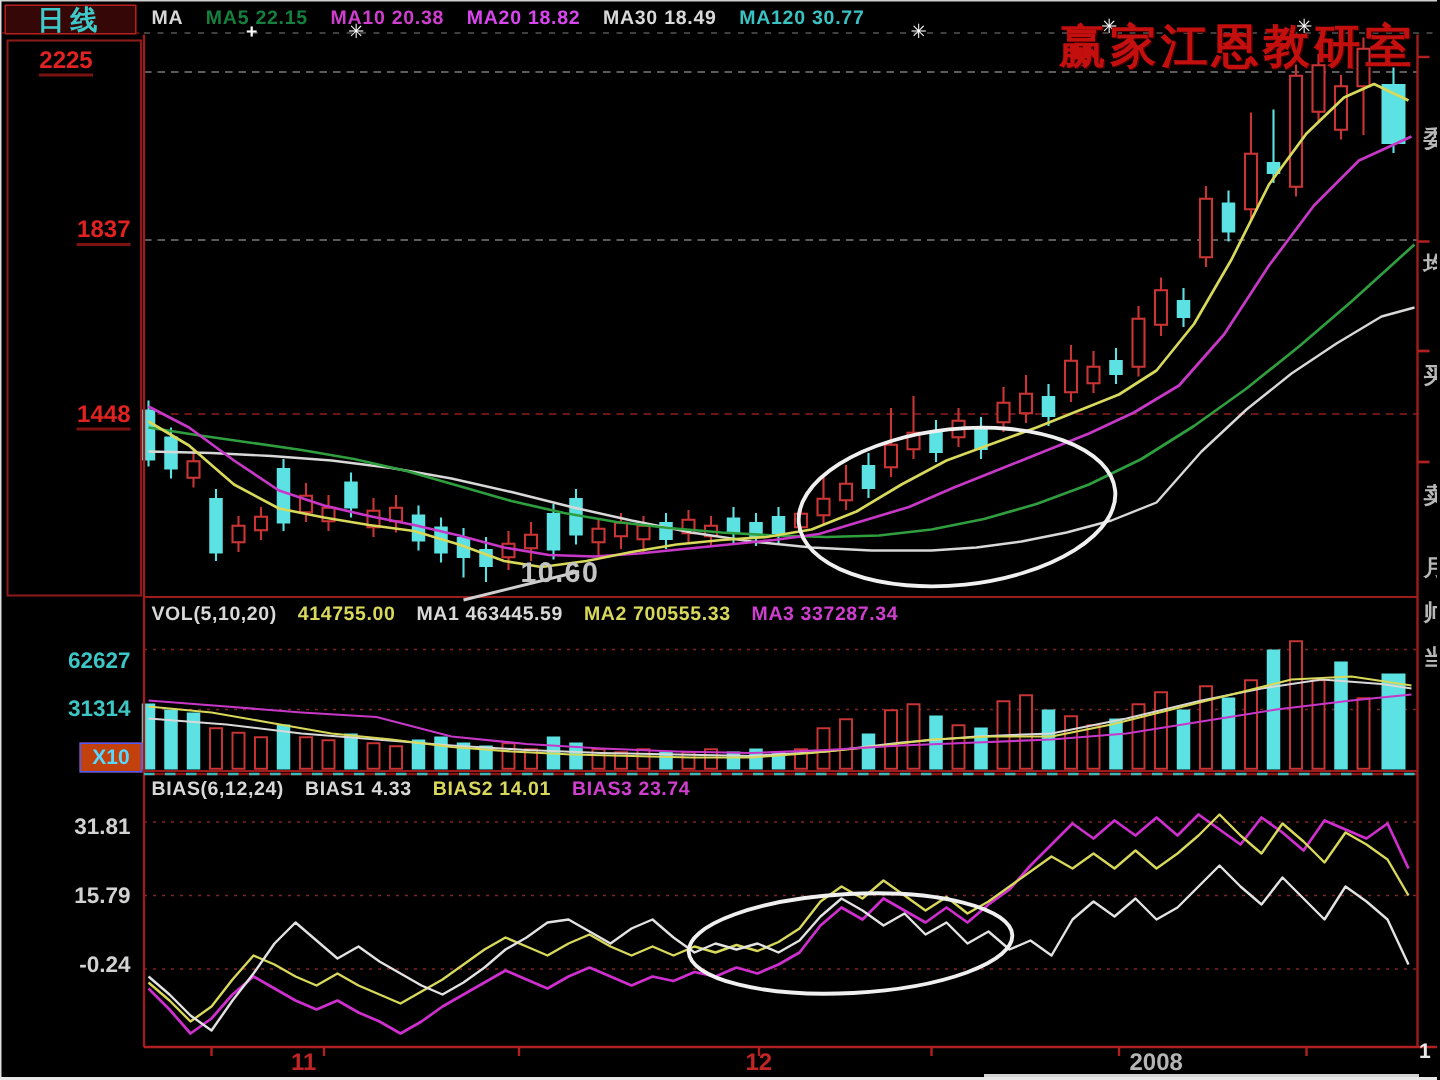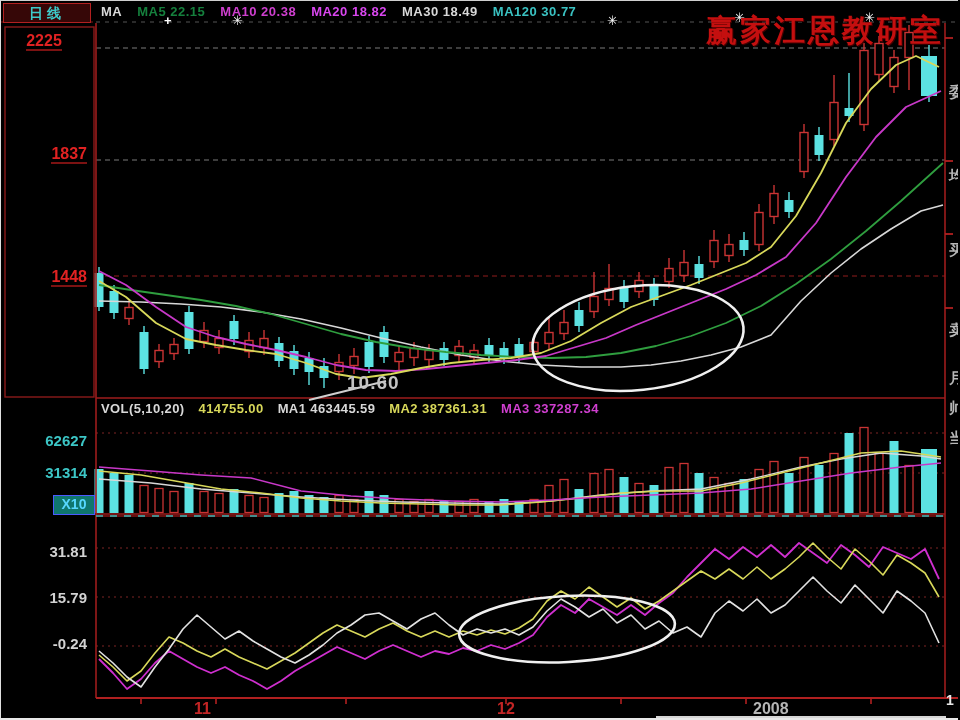--- a/index.html
+++ b/index.html
@@ -2,30 +2,30 @@
 <html><head>
 <meta charset="utf-8">
 <style>
   html,body{margin:0;padding:0;background:#000;}
   #app{position:relative;width:957px;height:717px;background:#000;overflow:hidden;
        border-left:1px solid #e0e0e0;border-top:1px solid #cfcfcf;border-bottom:2px solid #e8e8e8;
        font-family:"Liberation Sans","DejaVu Sans",sans-serif;}
   #chart{position:absolute;left:0;top:0;}
   .abs{position:absolute;white-space:nowrap;}
   .period-tab{left:2px;top:2px;width:86px;height:18px;background:#360707;border:1px solid #b22020;
-       color:#3ecaca;font-size:14px;font-weight:bold;text-align:center;line-height:18px;letter-spacing:4px;}
+       color:#3ecaca;font-size:18px;font-weight:bold;text-align:center;line-height:18px;letter-spacing:4px;}
   .ma-row{left:100px;top:3px;font-size:13px;font-weight:bold;letter-spacing:.5px;}
   .ma-row span{margin-right:15px;}
   .watermark{right:14px;top:9px;font-size:31px;font-weight:bold;color:#c40f0f;letter-spacing:3px;
        font-family:"Liberation Serif","DejaVu Serif",serif;text-shadow:1px 1px 0 #400;}
   .px-label{width:86px;text-align:right;font-size:16px;font-weight:bold;color:#e02222;}
   .px-label span{border-bottom:2px solid #7c1212;padding-bottom:0px;}
   .vol-label{width:86px;text-align:right;font-size:15px;font-weight:bold;color:#3cc6c6;}
   .bias-label{width:86px;text-align:right;font-size:15px;font-weight:bold;color:#d2d2d2;}
-  .x10-badge{left:52px;top:494px;width:40px;height:18px;background:#0f766e;border:1px solid #4b5bff;
+  .x10-badge{left:52px;top:494px;width:40px;height:18px;background:#c2410c;border:1px solid #4b5bff;
        color:#57d8ff;font-size:14px;font-weight:bold;text-align:center;line-height:17px;}
   .ind-row{left:100px;font-size:13px;font-weight:bold;letter-spacing:.4px;}
   .ind-row span{margin-right:14px;}
   .time-label{top:699px;font-size:16px;font-weight:bold;}
   .page-ind{left:945px;top:691px;color:#e8e8e8;font-size:14px;font-weight:bold;}
   .note{left:330px;top:371px;color:#c4c4c4;font-size:19px;font-weight:bold;letter-spacing:1px;margin-left:16px;}
   .strip-char{left:948px;color:#b8b8b8;font-size:15px;font-weight:bold;}
 </style>
 </head>
 <body>
@@ -265,21 +265,22 @@
       <div class="abs vol-label" style="left: 0px; top: 431px;">62627</div>
       <div class="abs vol-label" style="left: 0px; top: 463px;">31314</div>
     </div>
   <div class="abs x10-badge">X10</div>
   <div id="bias-axis">
       <div class="abs bias-label" style="left: 0px; top: 542px;">31.81</div>
       <div class="abs bias-label" style="left: 0px; top: 588px;">15.79</div>
       <div class="abs bias-label" style="left: 0px; top: 634px;">-0.24</div>
     </div>
 
-  <div class="abs ind-row" id="vol-header" style="top: 400px;"><span style="color: rgb(216, 216, 216);">VOL(5,10,20)</span><span style="color: rgb(216, 216, 90);">414755.00</span><span style="color: rgb(216, 216, 216);">MA1 463445.59</span><span style="color: rgb(216, 216, 90);">MA2 387361.31</span><span style="color: rgb(207, 63, 207);">MA3 337287.34</span></div>
+  <div class="abs ind-row" id="vol-header" style="top: 400px;"><span style="color: rgb(216, 216, 216);">VOL(5,10,20)</span><span style="color: rgb(216, 216, 90);">414755.00</span><span style="color: rgb(216, 216, 216);">MA1 463445.59</span><span style="color: rgb(216, 216, 90);">MA2 700555.33</span><span style="color: rgb(207, 63, 207);">MA3 337287.34</span></div>
+  <div class="abs ind-row" id="bias-header" style="top: 517px;"><span style="color: rgb(216, 216, 216);">BIAS(6,12,24)</span><span style="color: rgb(216, 216, 216);">BIAS1 4.33</span><span style="color: rgb(216, 216, 90);">BIAS2 14.01</span><span style="color: rgb(207, 63, 207);">BIAS3 23.74</span></div>
 
   <div class="abs note">10.60</div>
 
   <div id="time-axis">
       <div class="abs time-label" style="left: 193px; color: rgb(194, 37, 37);">11</div>
       <div class="abs time-label" style="left: 496px; color: rgb(194, 37, 37);">12</div>
       <div class="abs time-label" style="left: 752px; color: rgb(181, 181, 181);">2008</div>
     </div>
   <div class="abs page-ind">1</div>
 

